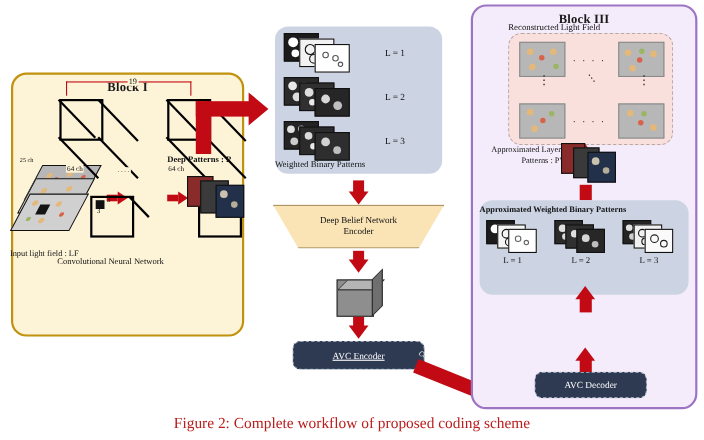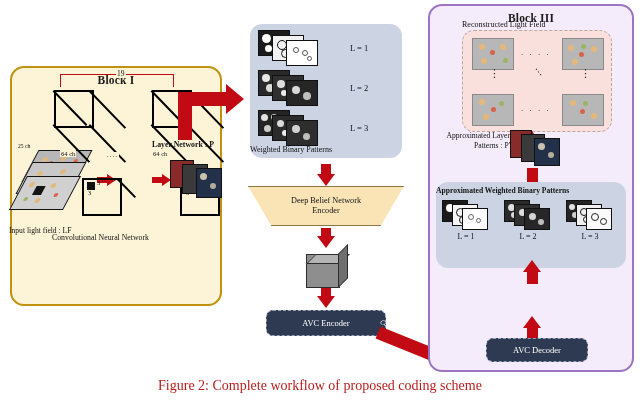--- a/index.html
+++ b/index.html
@@ -41,21 +41,21 @@
     clip-path:polygon(0 0,100% 0,85% 100%,15% 100%);}
   #dbn-dec{left:440px;top:282px;width:182px;height:40px;
     background:#cfe5f2;border:1px solid #6f93a6;
     clip-path:polygon(0 0,100% 0,85% 100%,15% 100%);}
   .trap span{display:block;line-height:1.25;}
 
   
   .avcbox{position:absolute;border-radius:7px;background:#2e3a52;
     border:1px dashed #96a2b8;color:#ffffff;font-size:8.5px;
     display:flex;align-items:center;justify-content:center;box-sizing:border-box;}
-  #avc-enc{left:266px;top:310px;width:120px;height:26px;}
+  #avc-enc{left:266px;top:310px;width:120px;height:26px;text-decoration:underline;}
   #avc-dec{left:486px;top:338px;width:102px;height:24px;}
 
   
   .arw{position:absolute;background:#c20a14;}
   .arw-up{position:absolute;width:0;height:0;border-left:9px solid transparent;
           border-right:9px solid transparent;border-bottom:12px solid #c20a14;}
   .arw-dn{position:absolute;width:0;height:0;border-left:9px solid transparent;
           border-right:9px solid transparent;border-top:12px solid #c20a14;}
   .arw-sm-rt{position:absolute;width:0;height:0;border-top:6px solid transparent;
           border-bottom:6px solid transparent;border-left:9px solid #c20a14;}
@@ -203,21 +203,21 @@
   <div class="arw-sm-rt" style="left:162px;top:174px;"></div>
 
   <div class="pstack" style="left:170px;top:158px;width:52px;height:42px;">
     <div class="pcard" style="left:0;top:2px;width:22px;height:26px;background:#8a2b2b;"></div>
     <div class="pcard" style="left:12px;top:6px;width:24px;height:28px;background:#3a3a3a;"></div>
     <div class="pcard" style="left:26px;top:10px;width:24px;height:28px;background:#22304a;">
       <span style="position:absolute;left:3px;top:4px;width:7px;height:7px;border-radius:50%;background:#c9c2ad;"></span>
       <span style="position:absolute;left:13px;top:14px;width:6px;height:6px;border-radius:50%;background:#b5ad99;"></span>
     </div>
   </div>
-  <div class="txt" style="left:152px;top:140px;font-size:7.8px;font-weight:bold;">Layer Network : P</div>
+  <div class="txt" style="left:152px;top:140px;font-size:7.8px;font-weight:bold;">Deep Patterns : P</div>
 
   <div class="arw" id="elbow-v"></div>
   <div class="arw" id="elbow-h"></div>
   <div id="elbow-head"></div>
 
 
   <div class="panel" id="wbp-panel"></div>
 
   <div>
     <div class="btile" style="left:258px;top:30px;width:30px;height:24px;background:#1b1b1b;">

